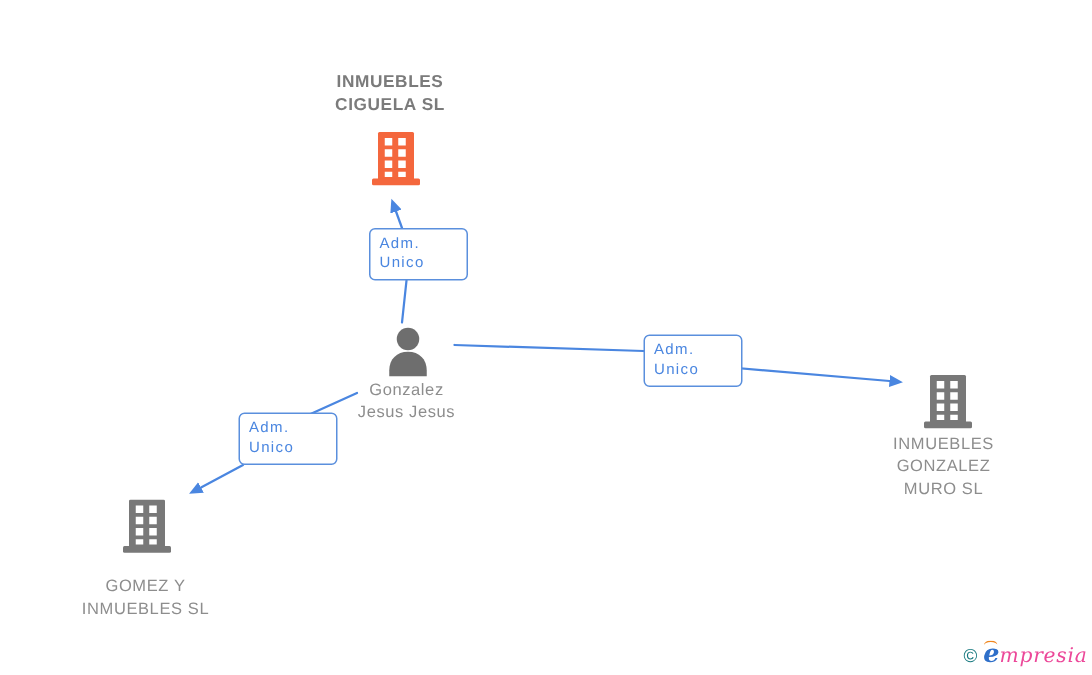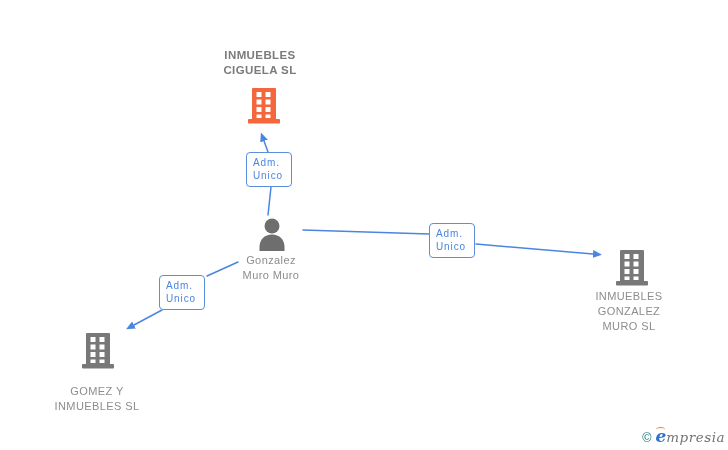--- a/index.html
+++ b/index.html
@@ -23,40 +23,40 @@
     position:absolute;transform:translateX(-50%);text-align:center;white-space:nowrap;
     font-size:11px;line-height:15px;letter-spacing:0.4px;color:var(--label-gray);
   }
   .node-label.highlight{font-weight:bold;color:var(--label-dark);font-size:11.5px;line-height:14.5px;}
   .icon-wrap{position:absolute;transform:translateX(-50%);}
   .building-body{fill:var(--icon-gray);}
   .building-win{fill:#ffffff;}
   .building--orange .building-body{fill:var(--accent-orange);}
   .person-fill{fill:var(--person-gray);}
   .adm-box{
-    position:absolute;width:46px;height:35px;box-sizing:border-box;background:#fff;
+    position:absolute;width:66px;height:35px;box-sizing:border-box;background:#fff;
     border:1.5px solid #5a8fdd;border-radius:4px;color:var(--accent-blue);
     font-size:10px;line-height:13px;letter-spacing:0.9px;padding:3px 0 0 6px;
   }
   .adm-box div{white-space:nowrap;}
   #watermark{
     position:absolute;right:3px;top:426px;display:flex;align-items:baseline;
     text-decoration:none;cursor:pointer;
   }
   .wm-copy{color:#15787e;font-size:12.5px;margin-right:4px;}
   .wm-e{
     font-family:"DejaVu Serif",serif;font-style:italic;font-weight:bold;
     color:#2e6fc9;font-size:17px;position:relative;
   }
   .wm-e .wm-accent{
     position:absolute;left:1px;top:1px;width:9px;height:5px;
     border-top:1.6px solid #f0861e;border-radius:50%;
   }
   .wm-rest{
-    font-family:"DejaVu Serif",serif;font-style:italic;color:#737373;
+    font-family:"DejaVu Serif",serif;font-style:italic;color:#ec4899;
     font-size:13.5px;letter-spacing:0.5px;
   }
 </style>
 </head>
 <body>
 
 <div id="canvas">
 
   <svg id="connectors" viewBox="0 0 728 450" xmlns="http://www.w3.org/2000/svg">
     <defs>
@@ -100,21 +100,21 @@
 
   <div class="node">
     <span class="icon-wrap" style="left:272px;top:218px;">
       <svg width="30" height="33" viewBox="0 0 30 33">
         <circle class="person-fill" cx="15" cy="8" r="7.5"></circle>
         <path class="person-fill" d="M15 16.5 C7.5 16.5 2.5 21.5 2.5 29 L2.5 33 L27.5 33 L27.5 29 C27.5 21.5 22.5 16.5 15 16.5 Z"></path>
       </svg>
     </span>
     <div class="node-label" style="left:271px;top:253px;">
       <div>Gonzalez</div>
-      <div>Muro Muro</div>
+      <div>Jesus Jesus</div>
     </div>
   </div>
 
   <div class="adm-box" style="left:429px;top:223px;">
     <div>Adm.</div>
     <div>Unico</div>
   </div>
 
   <div class="adm-box" style="left:159px;top:275px;">
     <div>Adm.</div>

